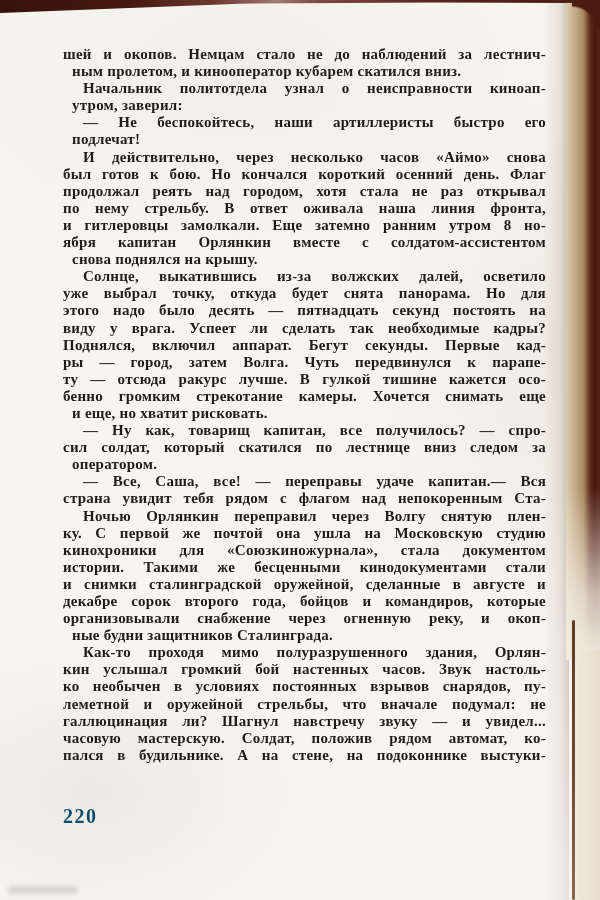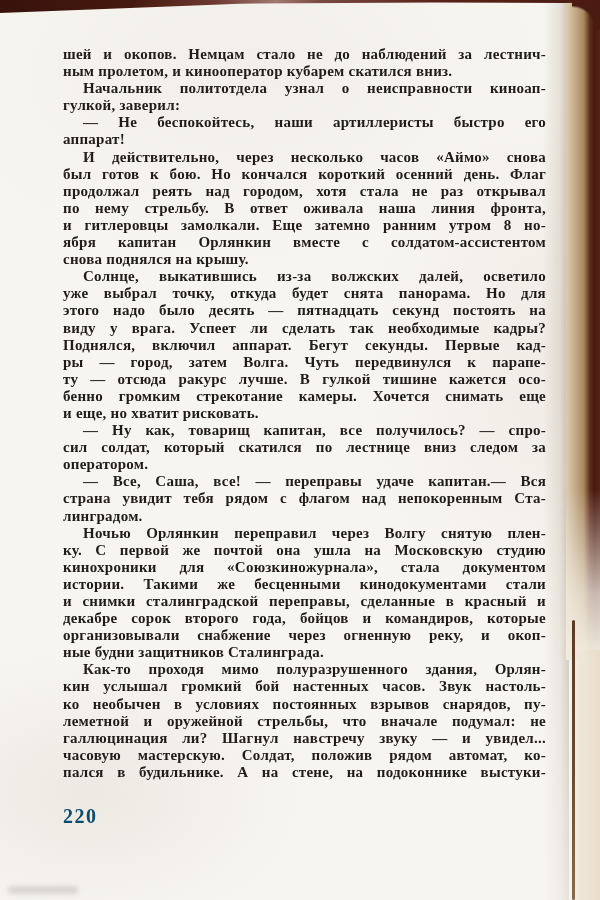--- a/index.html
+++ b/index.html
@@ -23,21 +23,21 @@
     position: absolute; left: 63px; top: 46px; width: 483px;
     color: #211c18;
     font-size: 15px; font-weight: 700;
     letter-spacing: 0.25px;
   }
   .line {
     height: 17.1px; line-height: 17.1px;
     text-align: justify; text-align-last: justify;
     white-space: normal;
   }
-  .line.para-end { text-align-last: left; }
+  .line.para-end { text-align-last: left; margin-left: 9px; }
   .line.indent { text-indent: 20px; }
   .page-number {
     position: absolute; left: 63px; top: 805px; width: 483px;
     text-align: left;
     font-size: 20px; font-weight: 700; color: #0c4a6e;
     letter-spacing: 1.5px;
   }
   
   .top-band {
     position: absolute; left: 0; top: 0; width: 600px; height: 14px;
@@ -92,23 +92,23 @@
 </style>
 </head>
 <body>
 
 <div class="page-bg"></div>
 
 <div class="text-block" id="text-block">
     <div class="line">шей и окопов. Немцам стало не до наблюдений за лестнич-</div>
     <div class="line para-end">ным пролетом, и кинооператор кубарем скатился вниз.</div>
     <div class="line indent">Начальник политотдела узнал о неисправности киноап-</div>
-    <div class="line para-end">гулкой, заверил:</div>
+    <div class="line para-end">утром, заверил:</div>
     <div class="line indent">— Не беспокойтесь, наши артиллеристы быстро его</div>
-    <div class="line para-end">аппарат!</div>
+    <div class="line para-end">подлечат!</div>
     <div class="line indent">И действительно, через несколько часов «Аймо» снова</div>
     <div class="line">был готов к бою. Но кончался короткий осенний день. Флаг</div>
     <div class="line">продолжал реять над городом, хотя стала не раз открывал</div>
     <div class="line">по нему стрельбу. В ответ оживала наша линия фронта,</div>
     <div class="line">и гитлеровцы замолкали. Еще затемно ранним утром 8 но-</div>
     <div class="line">ября капитан Орлянкин вместе с солдатом-ассистентом</div>
     <div class="line para-end">снова поднялся на крышу.</div>
     <div class="line indent">Солнце, выкатившись из-за волжских далей, осветило</div>
     <div class="line">уже выбрал точку, откуда будет снята панорама. Но для</div>
     <div class="line">этого надо было десять — пятнадцать секунд постоять на</div>
@@ -116,26 +116,25 @@
     <div class="line">Поднялся, включил аппарат. Бегут секунды. Первые кад-</div>
     <div class="line">ры — город, затем Волга. Чуть передвинулся к парапе-</div>
     <div class="line">ту — отсюда ракурс лучше. В гулкой тишине кажется осо-</div>
     <div class="line">бенно громким стрекотание камеры. Хочется снимать еще</div>
     <div class="line para-end">и еще, но хватит рисковать.</div>
     <div class="line indent">— Ну как, товарищ капитан, все получилось? — спро-</div>
     <div class="line">сил солдат, который скатился по лестнице вниз следом за</div>
     <div class="line para-end">оператором.</div>
     <div class="line indent">— Все, Саша, все! — переправы удаче капитан.— Вся</div>
     <div class="line">страна увидит тебя рядом с флагом над непокоренным Ста-</div>
-    <div class="line para-end">линградом.</div>
     <div class="line indent">Ночью Орлянкин переправил через Волгу снятую плен-</div>
     <div class="line">ку. С первой же почтой она ушла на Московскую студию</div>
     <div class="line">кинохроники для «Союзкиножурнала», стала документом</div>
     <div class="line">истории. Такими же бесценными кинодокументами стали</div>
-    <div class="line">и снимки сталинградской переправы, сделанные в красный и</div>
+    <div class="line">и снимки сталинградской оружейной, сделанные в августе и</div>
     <div class="line">декабре сорок второго года, бойцов и командиров, которые</div>
     <div class="line">организовывали снабжение через огненную реку, и окоп-</div>
     <div class="line para-end">ные будни защитников Сталинграда.</div>
     <div class="line indent">Как-то проходя мимо полуразрушенного здания, Орлян-</div>
     <div class="line">кин услышал громкий бой настенных часов. Звук настоль-</div>
     <div class="line">ко необычен в условиях постоянных взрывов снарядов, пу-</div>
     <div class="line">леметной и оружейной стрельбы, что вначале подумал: не</div>
     <div class="line">галлюцинация ли? Шагнул навстречу звуку — и увидел...</div>
     <div class="line">часовую мастерскую. Солдат, положив рядом автомат, ко-</div>
     <div class="line">пался в будильнике. А на стене, на подоконнике выстуки-</div>

